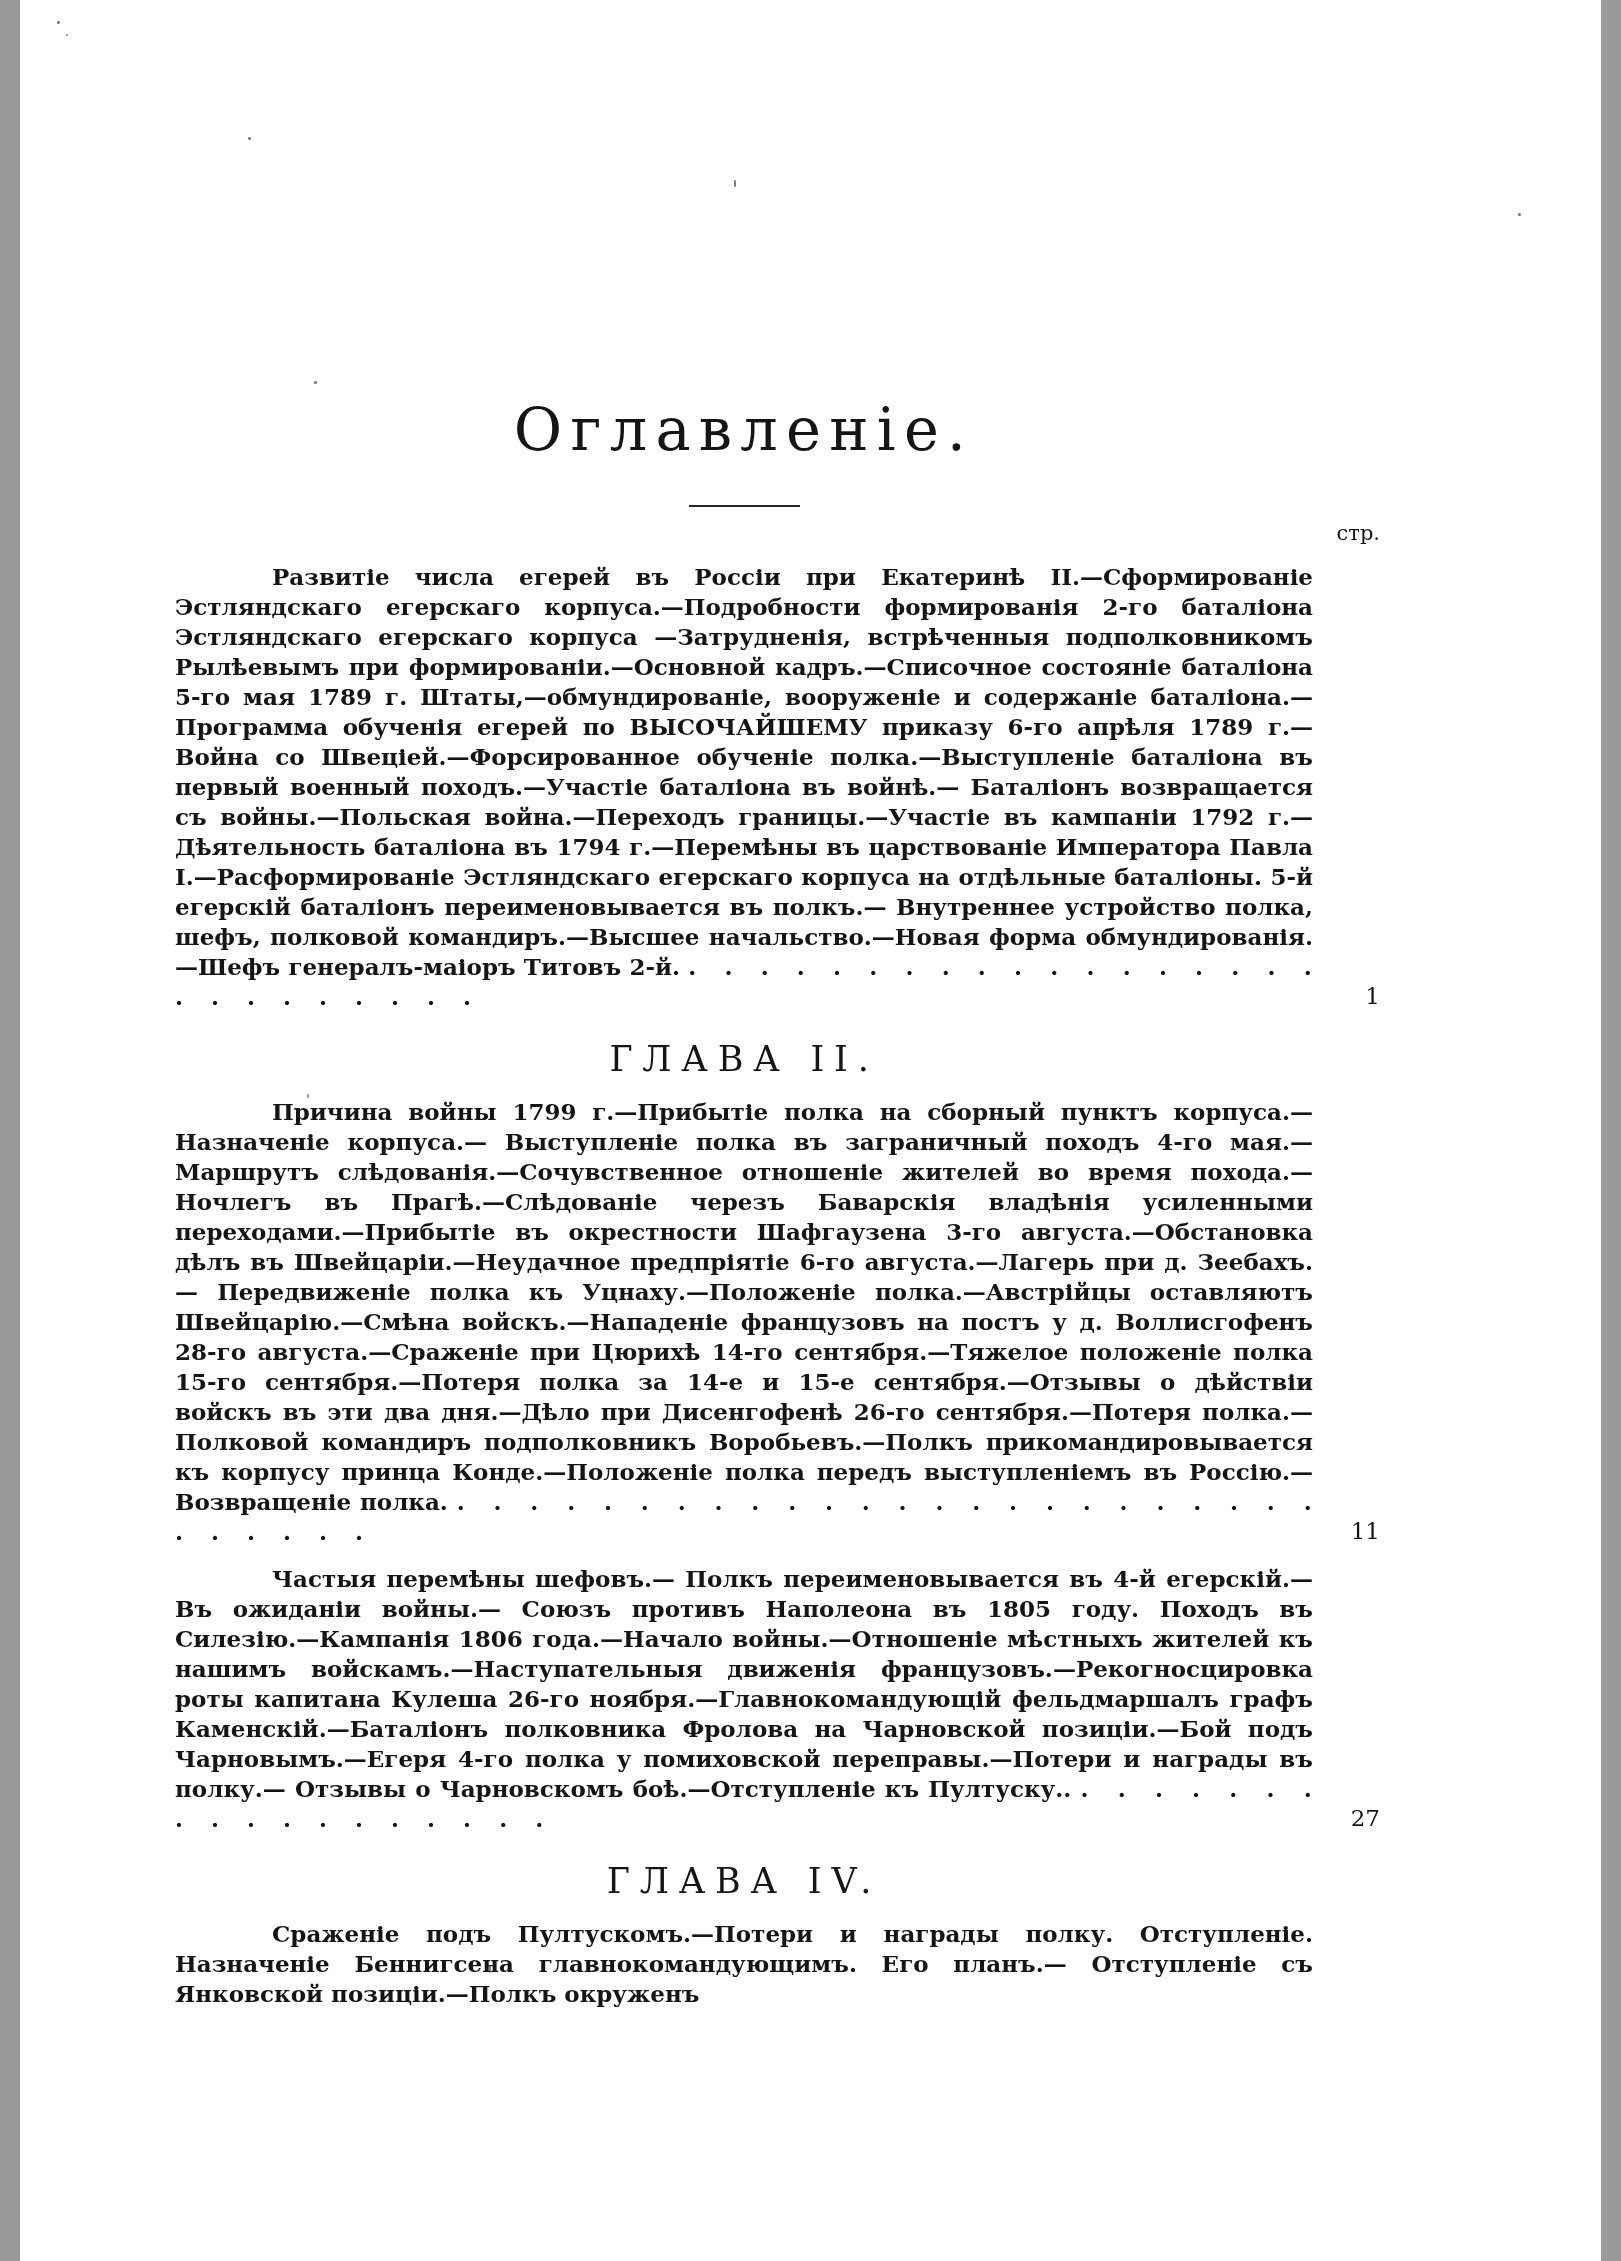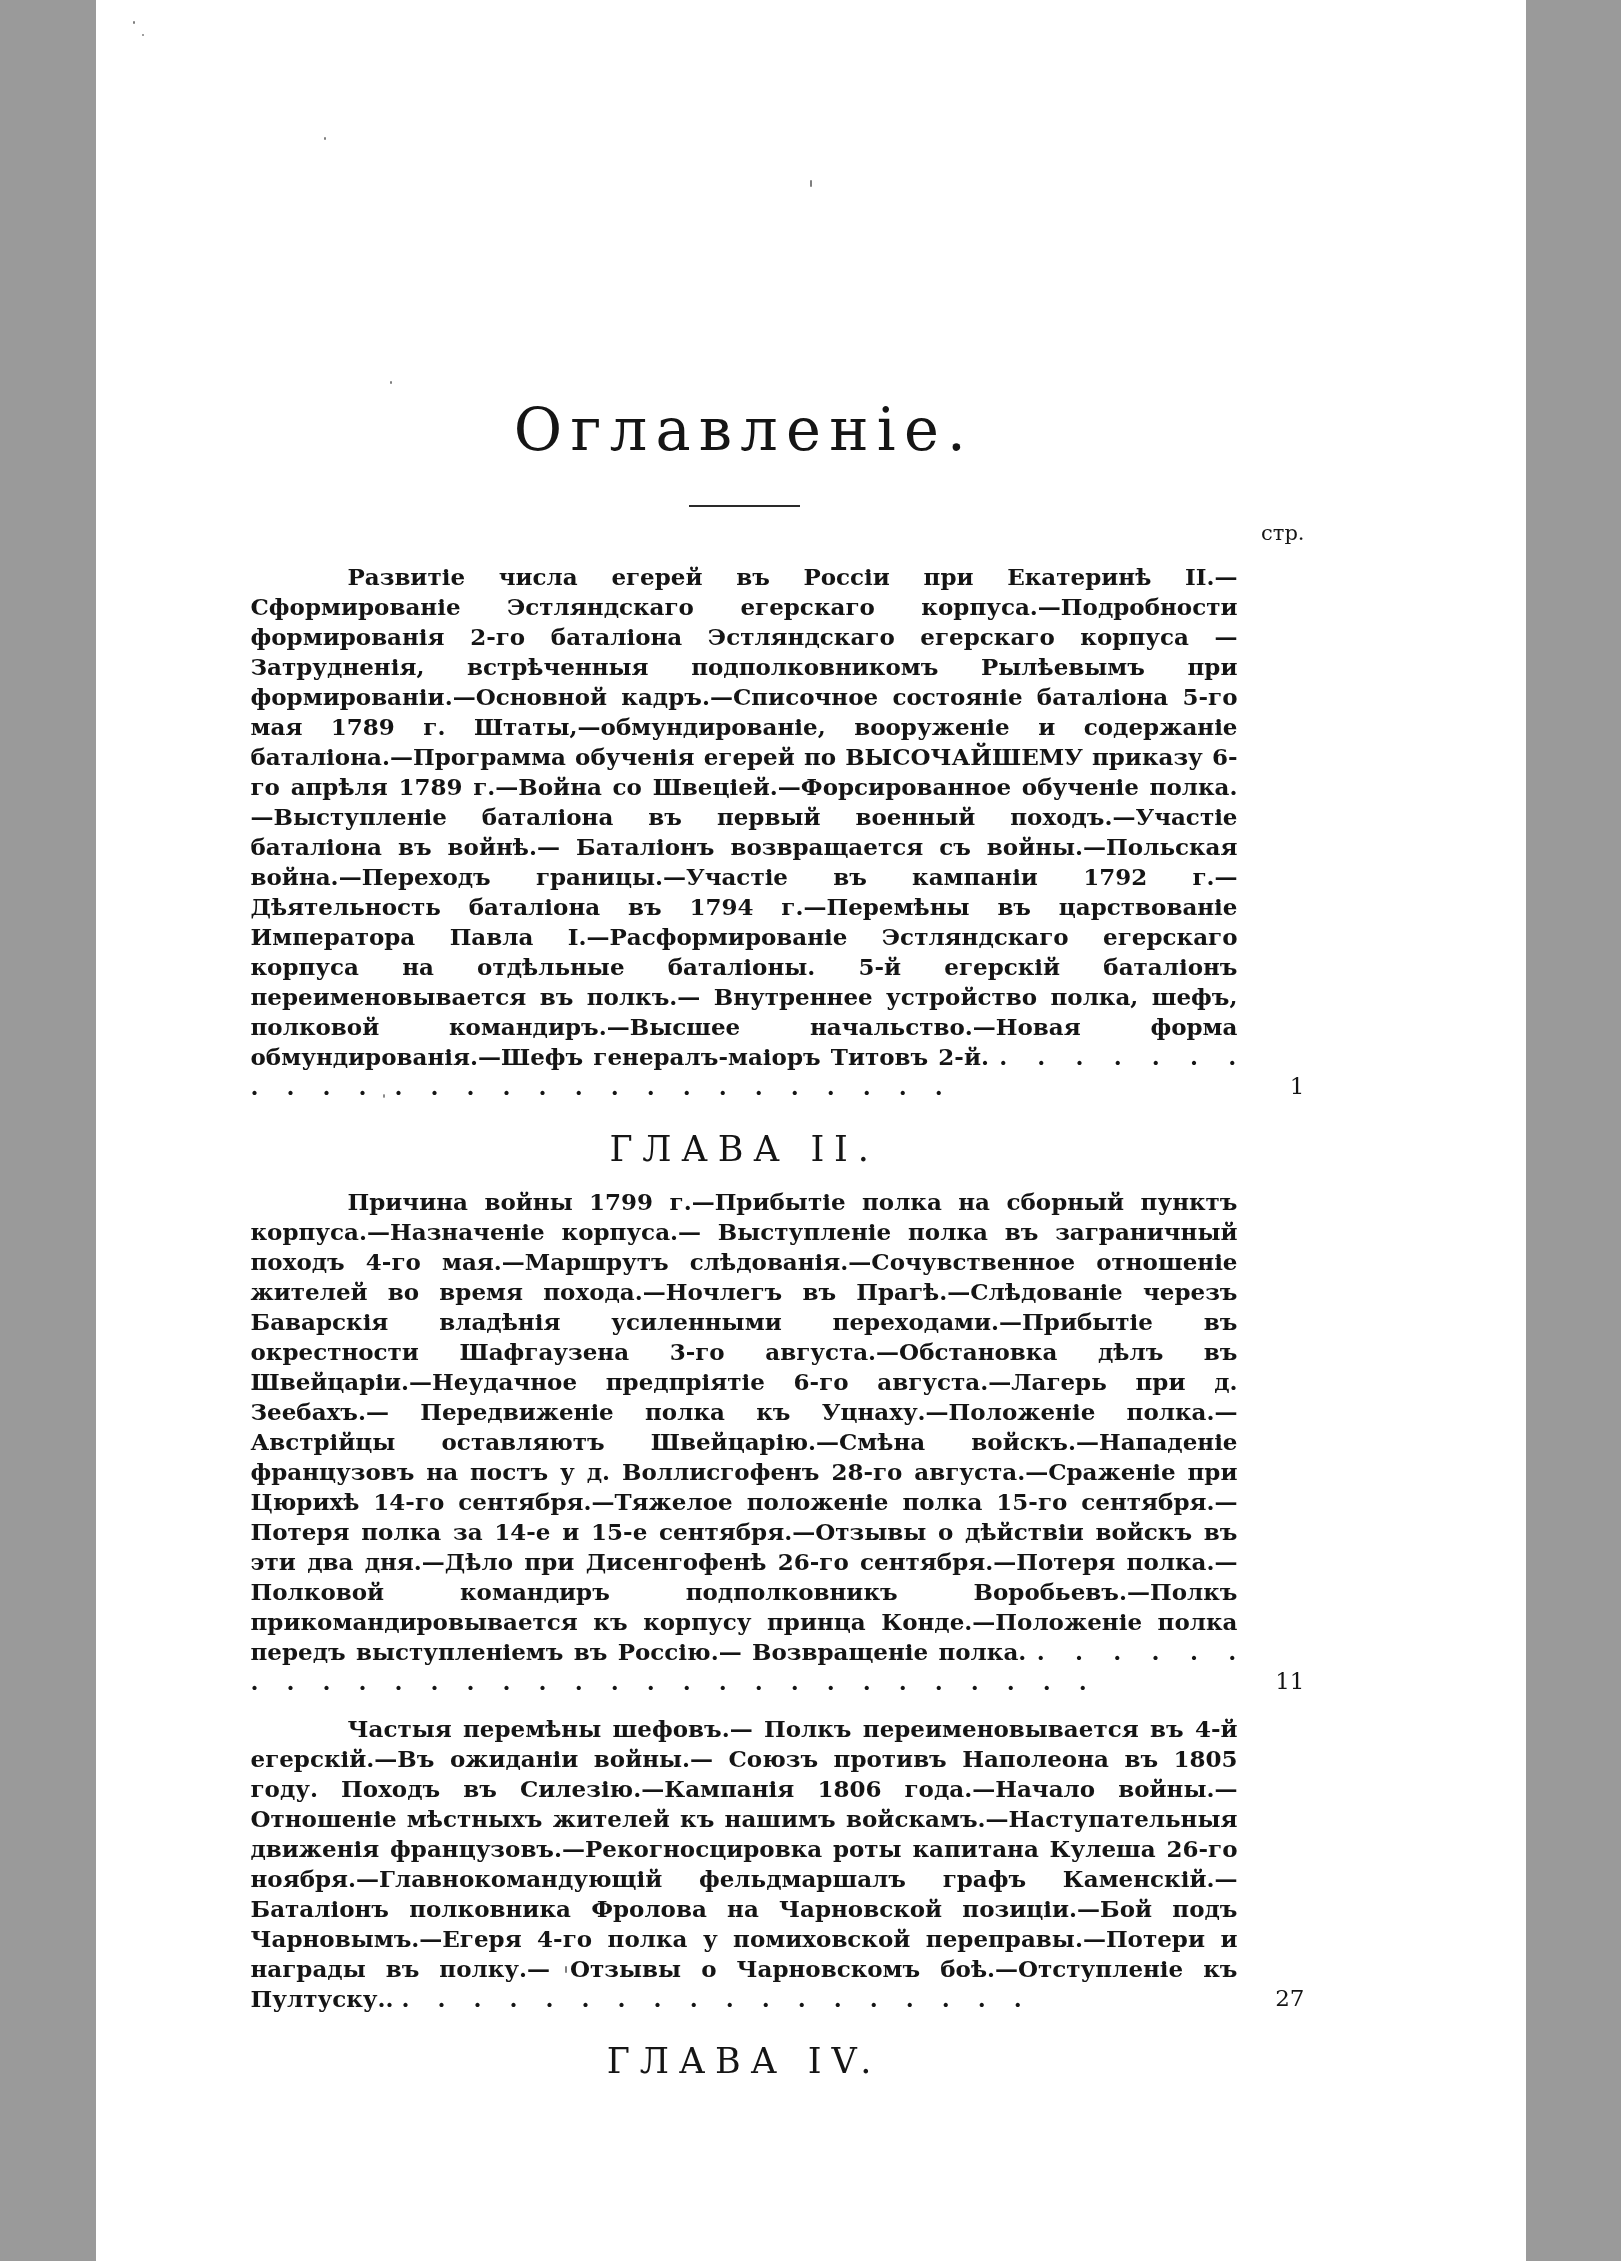--- a/index.html
+++ b/index.html
@@ -1,18 +1,18 @@
 <!DOCTYPE html>
 <html style="font-size:10.7px"><head>
 <meta charset="utf-8">
 <style>
   html,body { margin:0; padding:0; background:#9a9a9a; }
   .page {
     position: relative;
-    width: 1430px;
+    width: 1581px;
     height: 2261px;
     margin: 0 auto;
     background: #ffffff;
     color: #151515;
     font-family: "DejaVu Serif", "Liberation Serif", serif;
     overflow: hidden;
   }
   .content {
     position: relative;
     padding: 0 288px 0 155px; 
@@ -117,16 +117,20 @@
       <div class="entry-text"><span>Причина войны 1799 г.—Прибытіе полка на сборный пунктъ корпуса.—Назначеніе корпуса.— Выступленіе полка въ заграничный походъ 4-го мая.—Маршрутъ слѣдованія.—Сочувственное отношеніе жителей во время похода.—Ночлегъ въ Прагѣ.—Слѣдованіе черезъ Баварскія владѣнія усиленными переходами.—Прибытіе въ окрестности Шафгаузена 3-го августа.—Обстановка дѣлъ въ Швейцаріи.—Неудачное предпріятіе 6-го августа.—Лагерь при д. Зеебахъ.— Передвиженіе полка къ Уцнаху.—Положеніе полка.—Австрійцы оставляютъ Швейцарію.—Смѣна войскъ.—Нападеніе французовъ на постъ у д. Воллисгофенъ 28-го августа.—Сраженіе при Цюрихѣ 14-го сентября.—Тяжелое положеніе полка 15-го сентября.—Потеря полка за 14-е и 15-е сентября.—Отзывы о дѣйствіи войскъ въ эти два дня.—Дѣло при Дисенгофенѣ 26-го сентября.—Потеря полка.—Полковой командиръ подполковникъ Воробьевъ.—Полкъ прикомандировывается къ корпусу принца Конде.—Положеніе полка передъ выступленіемъ въ Россію.— Возвращеніе полка.</span> <span class="leader">. . . . . . .   . . . . . . . . . . . . . . . . . . . . . . .</span></div>
       <div class="pnum">11</div>
     </div>
 
     <div class="entry">
       <div class="entry-text"><span>Частыя перемѣны шефовъ.— Полкъ переименовывается въ 4-й егерскій.—Въ ожиданіи войны.— Союзъ противъ Наполеона въ 1805 году. Походъ въ Силезію.—Кампанія 1806 года.—Начало войны.—Отношеніе мѣстныхъ жителей къ нашимъ войскамъ.—Наступательныя движенія французовъ.—Рекогносцировка роты капитана Кулеша 26-го ноября.—Главнокомандующій фельдмаршалъ графъ Каменскій.—Баталіонъ полковника Фролова на Чарновской позиціи.—Бой подъ Чарновымъ.—Егеря 4-го полка у помиховской переправы.—Потери и награды въ полку.— Отзывы о Чарновскомъ боѣ.—Отступленіе къ Пултуску..</span> <span class="leader">. . . . . . . . . . . . . . . . . .</span></div>
       <div class="pnum">27</div>
     </div>
 
     <div class="chapter-heading">ГЛАВА IV.</div>
+    <div class="entry">
+      <div class="entry-text"><span>Сраженіе подъ Пултускомъ.—Потери и награды полку.  Отступленіе.  Назначеніе Беннигсена главнокомандующимъ.  Его планъ.— Отступленіе съ Янковской позиціи.—Полкъ окруженъ</span> <span class="leader"></span></div>
+      <div class="pnum"></div>
+    </div>
 
   </div>
 </div>
 
 
 </body></html>

